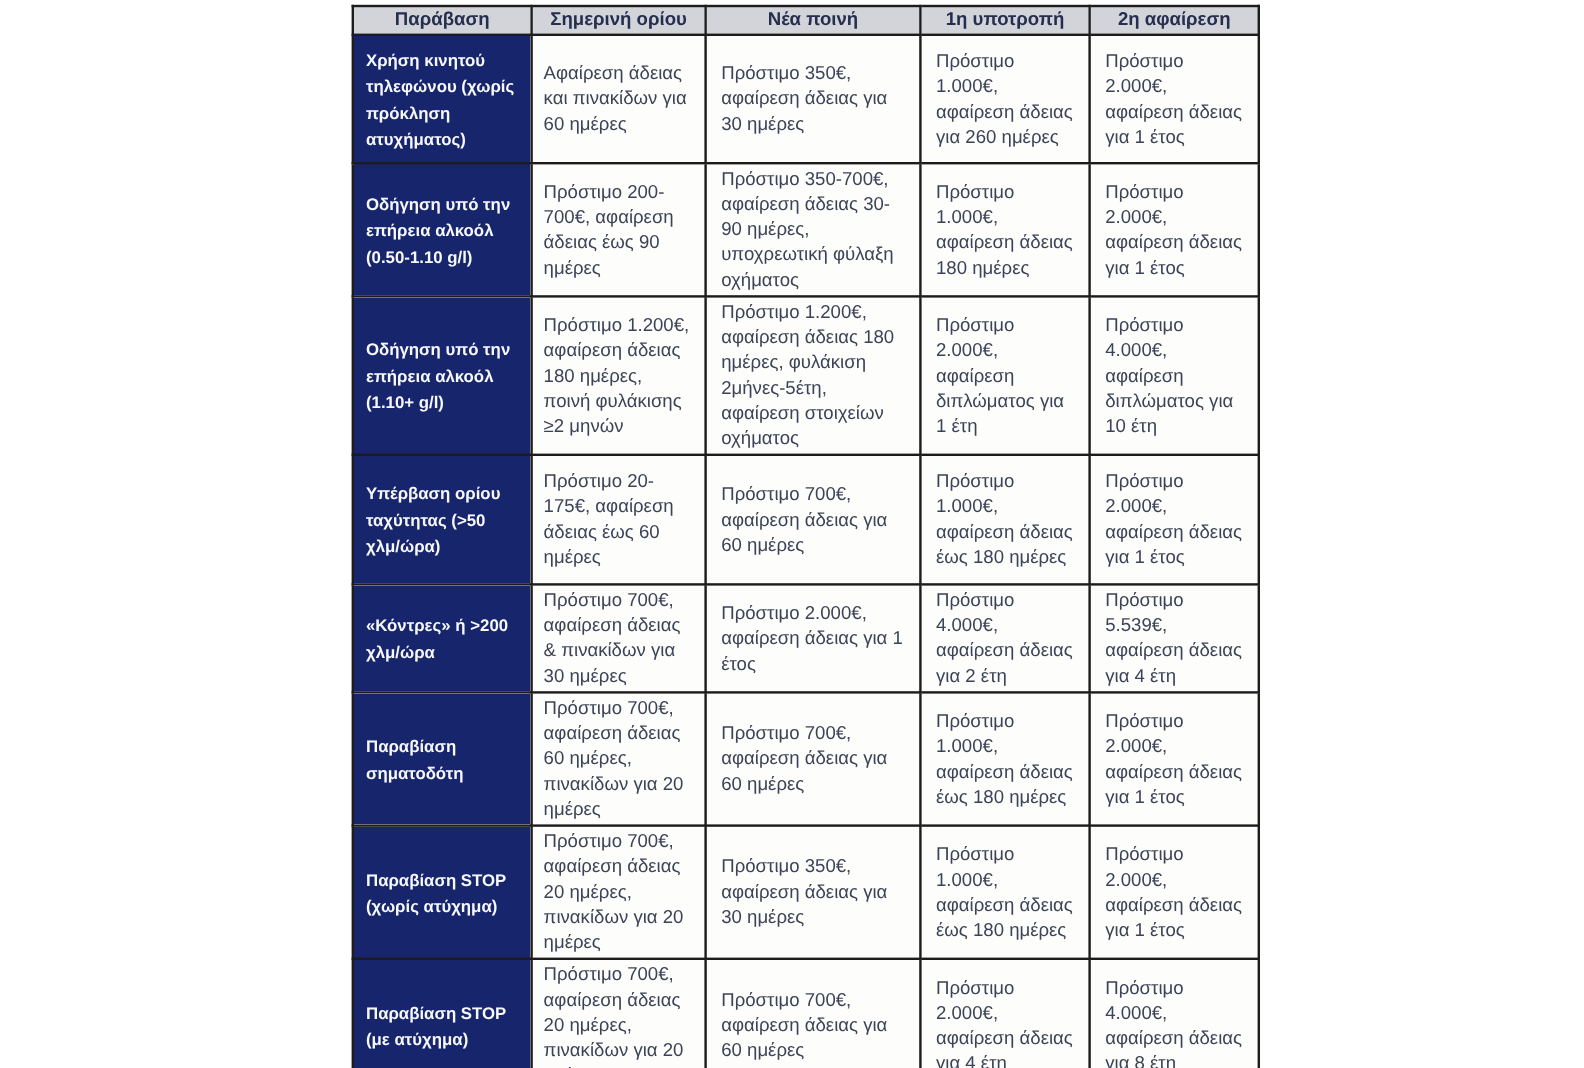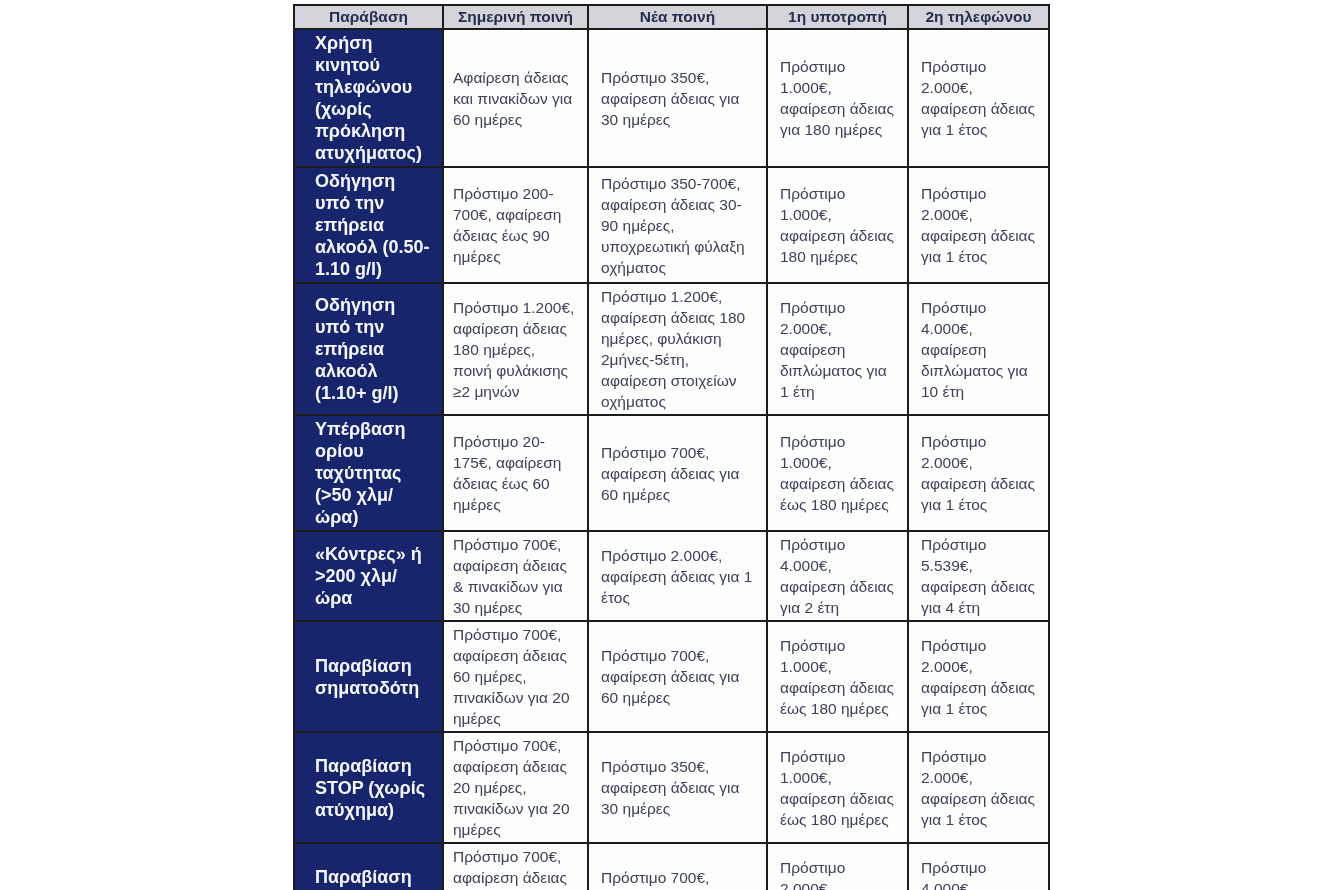--- a/index.html
+++ b/index.html
@@ -32,22 +32,22 @@
     height:23px;
     background:var(--header-bg);
     color:var(--header-text);
     font-size:15.5px;font-weight:bold;
     text-align:center;padding:1px 4px;
     line-height:20px;
   }
   tbody th.violation-cell{
     background:var(--violation-bg);
     color:var(--violation-text);
-    font-size:18px;font-weight:bold;
-    text-align:left;padding:2px 9px 2px 20px;
+    font-size:14px;font-weight:bold;
+    text-align:left;padding:2px 9px 2px 10px;
     line-height:22px;
   }
   tbody td.body-cell{
     background:var(--body-bg);
     color:var(--body-text);
     font-size:15.5px;font-weight:normal;
     text-align:left;
     line-height:21px;
   }
   tbody td.col-current{padding:2px 9px;}
@@ -71,32 +71,32 @@
     <colgroup>
       <col style="width:149px">
       <col style="width:145px">
       <col style="width:179px">
       <col style="width:141px">
       <col style="width:141px">
     </colgroup>
     <thead>
       <tr>
         <th>Παράβαση</th>
-        <th>Σημερινή ποινή</th>
+        <th>Σημερινή ορίου</th>
         <th>Νέα ποινή</th>
         <th>1η υποτροπή</th>
-        <th>2η τηλεφώνου</th>
+        <th>2η αφαίρεση</th>
       </tr>
     </thead>
     <tbody>
         <tr>
           <th class="violation-cell" scope="row">Χρήση κινητού τηλεφώνου (χωρίς πρόκληση ατυχήματος)</th>
           <td class="body-cell col-current">Αφαίρεση άδειας και πινακίδων για 60 ημέρες</td>
           <td class="body-cell col-new">Πρόστιμο 350€, αφαίρεση άδειας για 30 ημέρες</td>
-          <td class="body-cell col-r1">Πρόστιμο 1.000€, αφαίρεση άδειας για 180 ημέρες</td>
+          <td class="body-cell col-r1">Πρόστιμο 1.000€, αφαίρεση άδειας για 260 ημέρες</td>
           <td class="body-cell col-r2">Πρόστιμο 2.000€, αφαίρεση άδειας για 1 έτος</td>
         </tr>
         <tr>
           <th class="violation-cell" scope="row">Οδήγηση υπό την επήρεια αλκοόλ (0.50-1.10 g/l)</th>
           <td class="body-cell col-current">Πρόστιμο 200-700€, αφαίρεση άδειας έως 90 ημέρες</td>
           <td class="body-cell col-new">Πρόστιμο 350-700€, αφαίρεση άδειας 30-90 ημέρες, υποχρεωτική φύλαξη οχήματος</td>
           <td class="body-cell col-r1">Πρόστιμο 1.000€, αφαίρεση άδειας 180 ημέρες</td>
           <td class="body-cell col-r2">Πρόστιμο 2.000€, αφαίρεση άδειας για 1 έτος</td>
         </tr>
         <tr>

